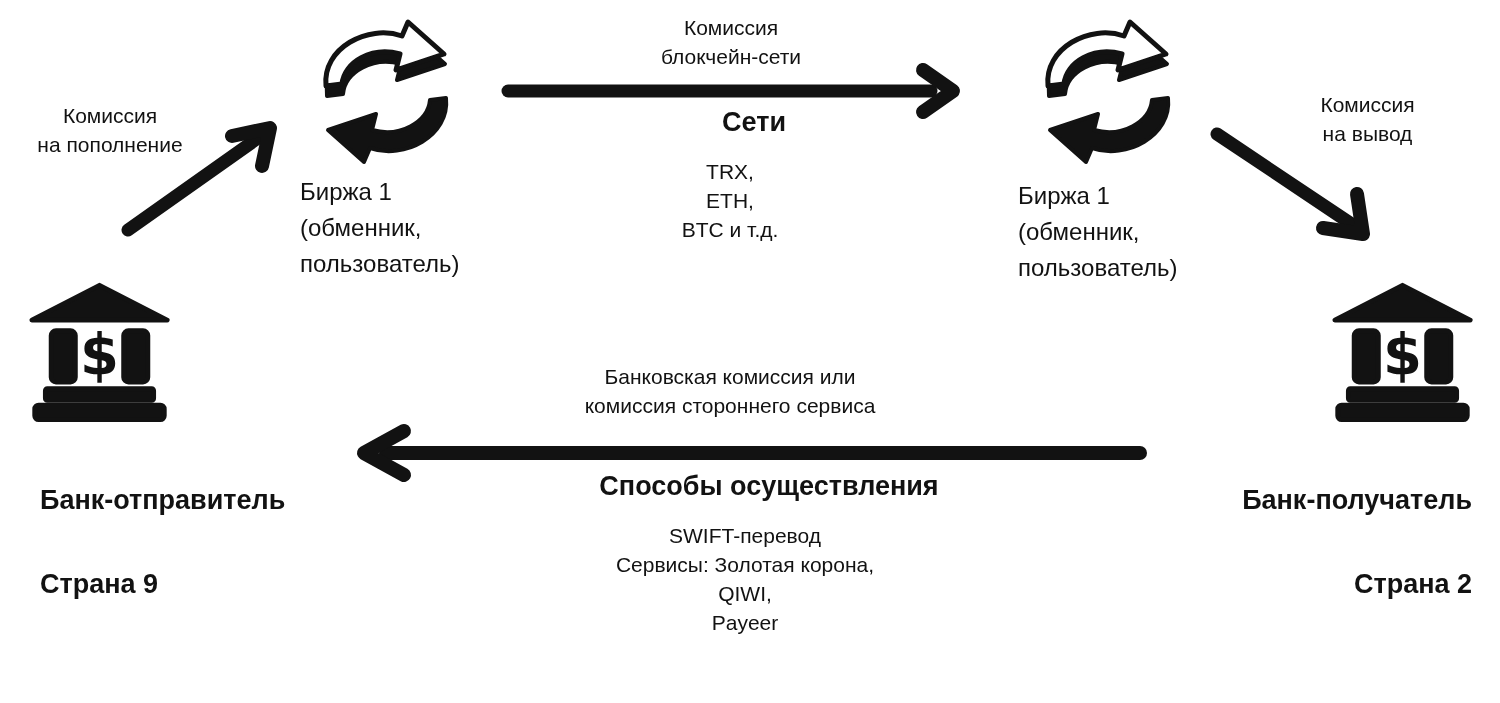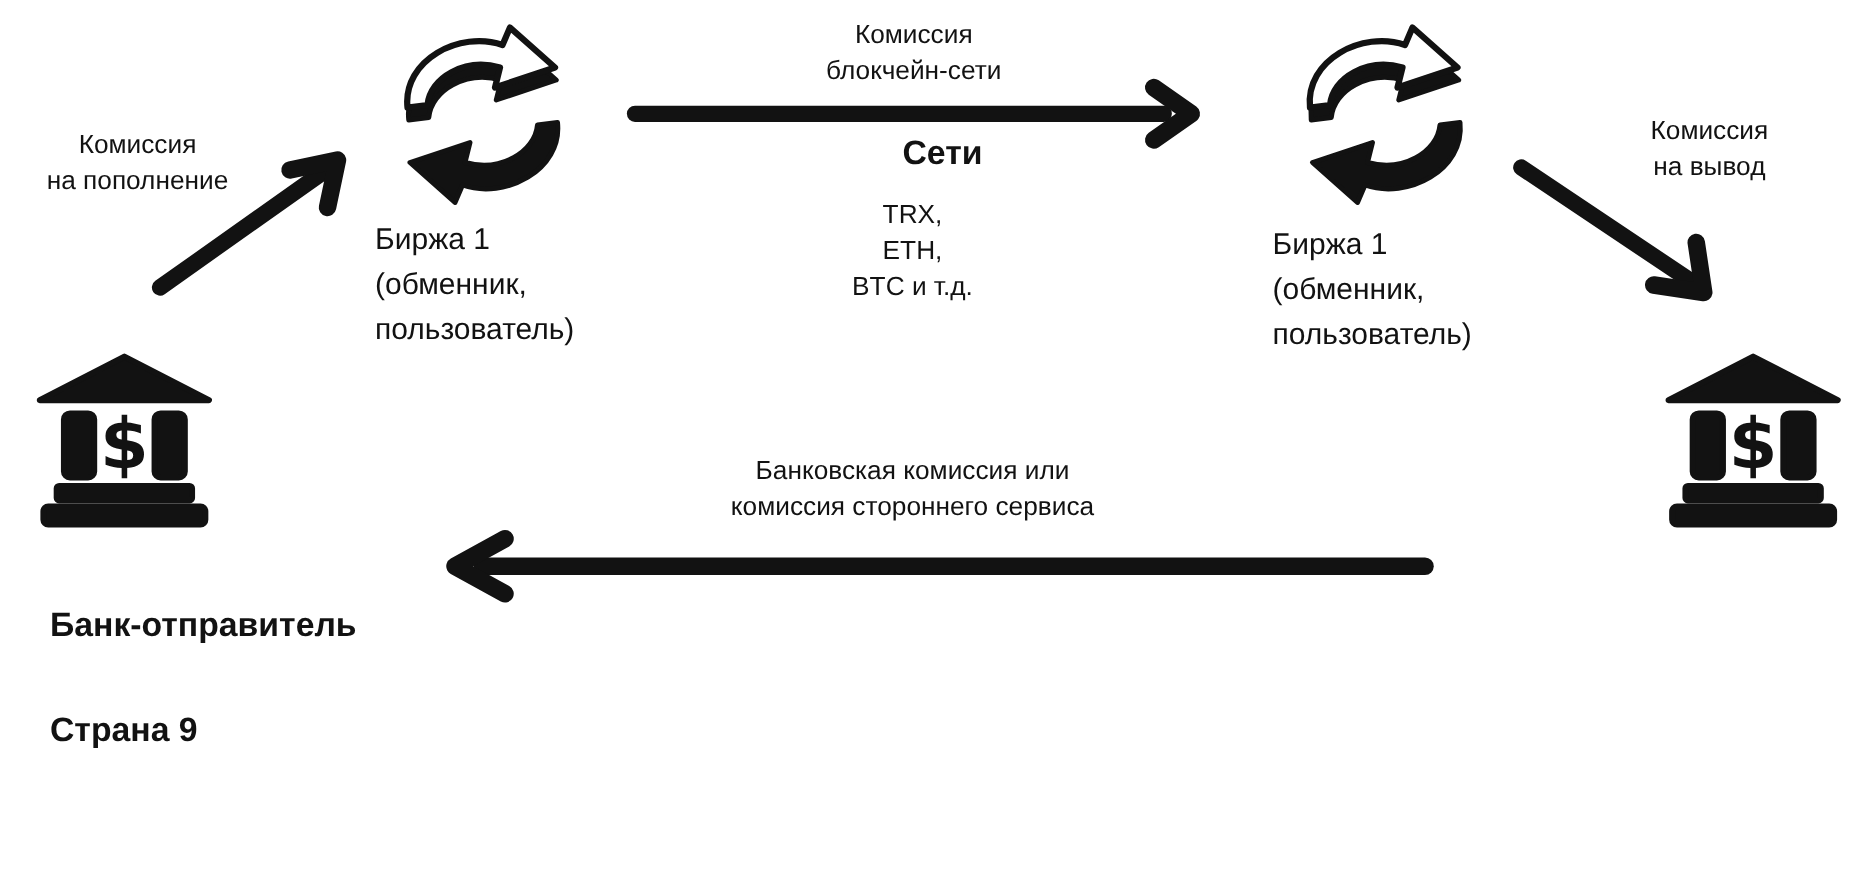--- a/index.html
+++ b/index.html
@@ -93,23 +93,34 @@
   </div>
 
   <svg class="icon-svg" style="left:1330px; top:281px;" width="145" height="142" viewBox="0 0 150 146">
     <path class="b-solid" d="M75,4 L145,40 L5,40 Z"></path>
     <rect class="b-solid" x="25" y="51" width="25" height="53" rx="5"></rect>
     <rect class="b-solid" x="100" y="51" width="25" height="53" rx="5"></rect>
     <text class="dollar" x="75" y="96">$</text>
     <rect class="b-solid" x="19" y="111" width="112" height="12" rx="2"></rect>
     <rect class="b-solid" x="8" y="128" width="134" height="15" rx="4"></rect>
   </svg>
+  <div class="lbl bank-title" style="right:28px; top:438px; text-align:right;">
+    <span>Банк-получатель</span><br>
+    <span>Страна 2</span>
+  </div>
 
   <div class="lbl small center" style="left:530px; top:363px; width:400px;">Банковская комиссия или
 комиссия стороннего сервиса</div>
 
   <svg class="arr" style="left:352px; top:423px;" width="795" height="60" viewBox="0 0 795 60">
     <line class="thick" x1="34" y1="30" x2="788" y2="30"></line>
     <path class="head" d="M52,8 L12,30 L52,52"></path>
   </svg>
 
+  <div class="blk" style="left:545px; top:470px; width:400px;">
+    <div class="section-title">Способы осуществления</div>
+    <div class="detail-items">SWIFT-перевод
+Сервисы: Золотая корона,
+QIWI,
+Payeer</div>
+  </div>
 
 </div>
 
 </body></html>

